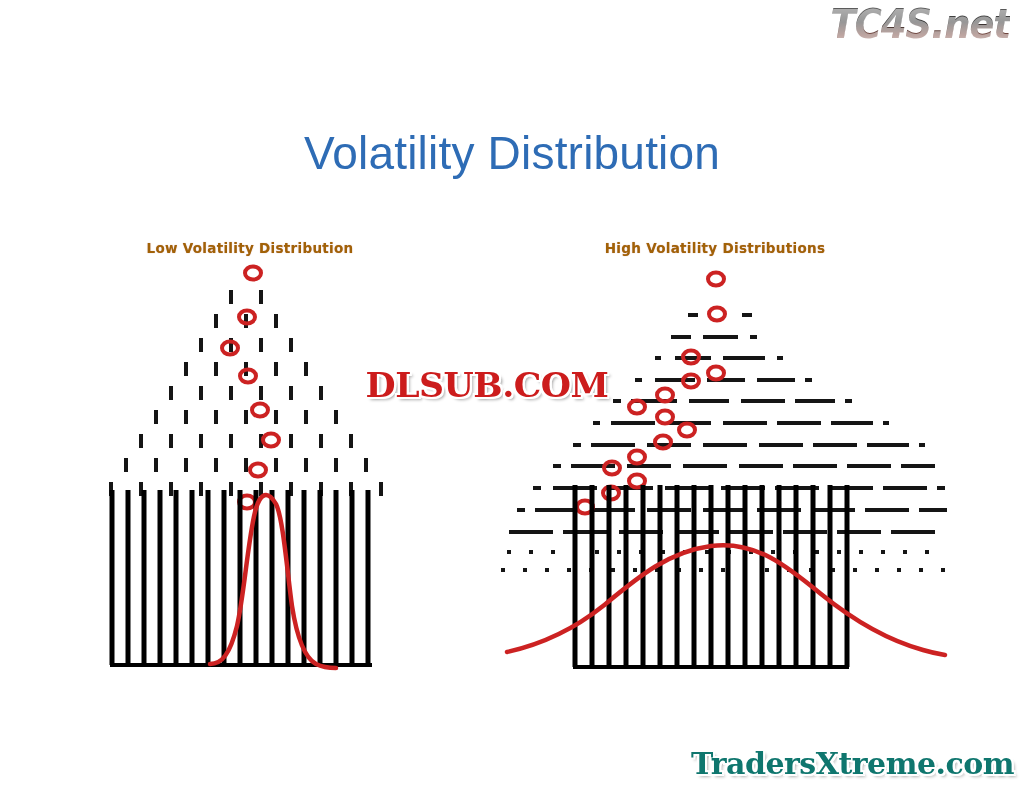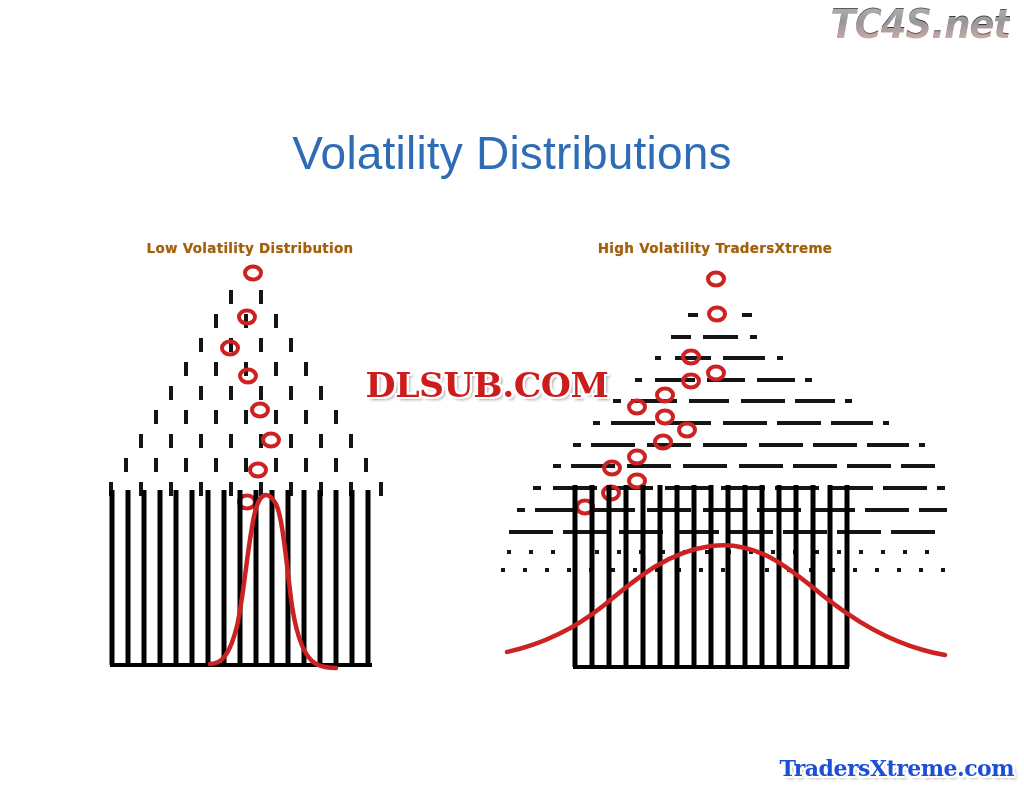--- a/index.html
+++ b/index.html
@@ -95,41 +95,41 @@
        3px 3px 3px rgba(0,0,0,0.35);
     transform: scaleX(1.02);
     user-select: none;
   }
   #watermark-tradersxtreme {
     position: absolute;
     right: 10px;
     bottom: 12px;
     font-family: "DejaVu Serif", serif;
     font-weight: bold;
-    font-size: 22px;
+    font-size: 30px;
     line-height: 1;
     letter-spacing: -0.5px;
-    color: #1d4ed8;
+    color: #0f766e;
     text-shadow:
        2px 0 0 #ffffff, -2px 0 0 #ffffff,
        0 2px 0 #ffffff, 0 -2px 0 #ffffff,
        2px 2px 0 #ffffff, -2px -2px 0 #ffffff,
        2px -2px 0 #ffffff, -2px 2px 0 #ffffff,
        3px 3px 3px rgba(0,0,0,0.3);
     user-select: none;
   }
 </style>
 </head>
 <body>
 
 <div id="slide">
 
   <div id="brand-tc4s">TC4S.net</div>
 
-  <div id="page-title">Volatility Distributions</div>
+  <div id="page-title">Volatility Distribution</div>
 
   <div class="panel" id="panel-left" style="left:100px; top:240px; width:300px; height:440px;">
 
     <div class="panel-title">Low Volatility Distribution</div>
 
     <svg class="panel-svg" width="300" height="440" viewBox="0 0 300 440">
 
       <g stroke="#151515" stroke-linecap="butt">
 
         <g stroke-width="4">
@@ -252,21 +252,21 @@
                C 144 356, 148 300, 155 272
                C 160 252, 168 250, 176 264
                C 183 278, 187 330, 192 366
                C 197 398, 205 418, 216 424
                C 224 428, 230 428, 236 428" fill="none" stroke="#cc2222" stroke-width="4.5" stroke-linecap="round"></path>
     </svg>
   </div>
 
   <div class="panel" id="panel-right" style="left:495px; top:240px; width:460px; height:440px;">
 
-    <div class="panel-title" style="left:20px; width:400px;">High Volatility TradersXtreme</div>
+    <div class="panel-title" style="left:20px; width:400px;">High Volatility Distributions</div>
 
     <svg class="panel-svg" width="460" height="440" viewBox="0 0 460 440">
 
       <g stroke="#151515" stroke-linecap="butt">
 
         <g stroke-width="4">
             <line x1="193" y1="75" x2="203" y2="75"></line>
             <line x1="247" y1="75" x2="257" y2="75"></line>
           </g>
 

